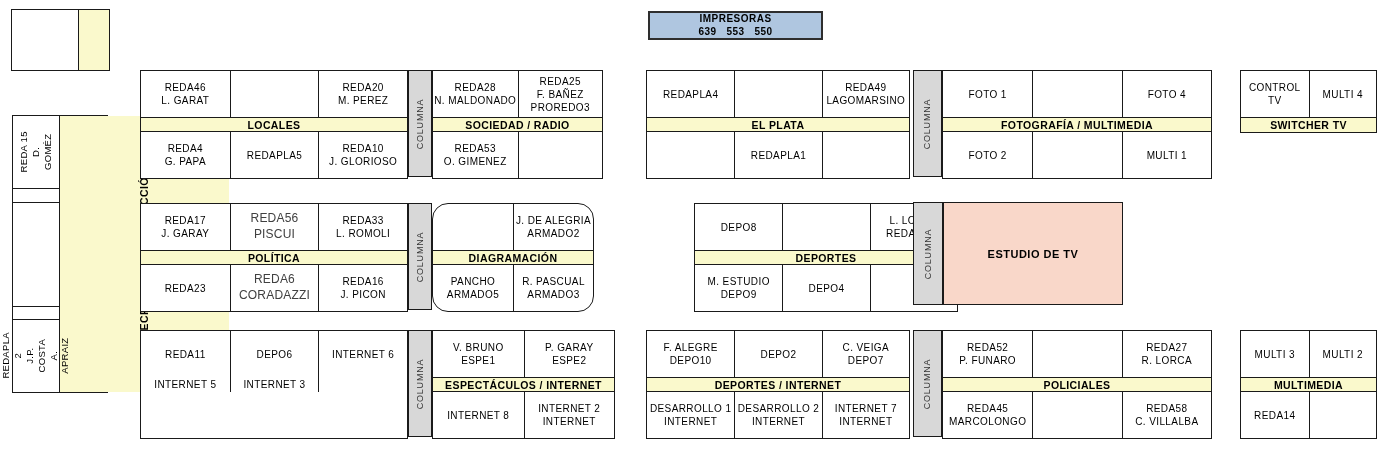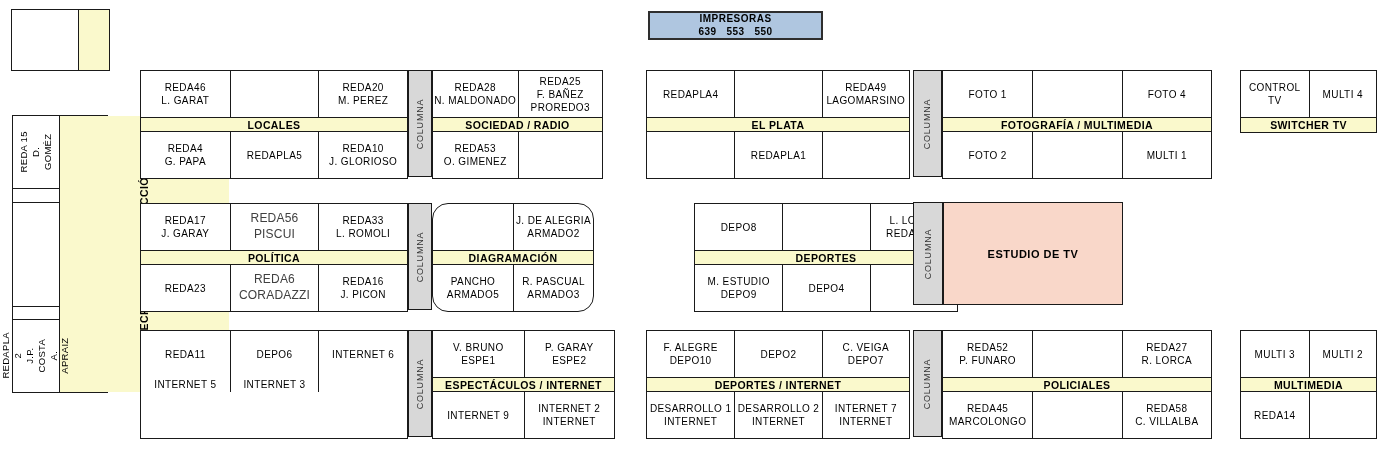--- a/index.html
+++ b/index.html
@@ -227,21 +227,21 @@
 <div class="columna" style="left:408px;top:330px;width:24px;height:107px;">
     <span>COLUMNA</span>
   </div>
 
 <div class="tbl cols2" style="left:432px;top:330px;width:183px;">
   <div class="cell c0">V. BRUNO
 ESPE1</div>
   <div class="cell">P. GARAY
 ESPE2</div>
   <div class="hdr">ESPECTÁCULOS / INTERNET</div>
-  <div class="cell c0">INTERNET 9</div>
+  <div class="cell c0">INTERNET 8</div>
   <div class="cell">INTERNET 2
 INTERNET</div>
 </div>
 
 <div class="tbl cols3" style="left:646px;top:330px;width:264px;">
   <div class="cell c0">F. ALEGRE
 DEPO10</div>
   <div class="cell">DEPO2</div>
   <div class="cell">C. VEIGA
 DEPO7</div>

